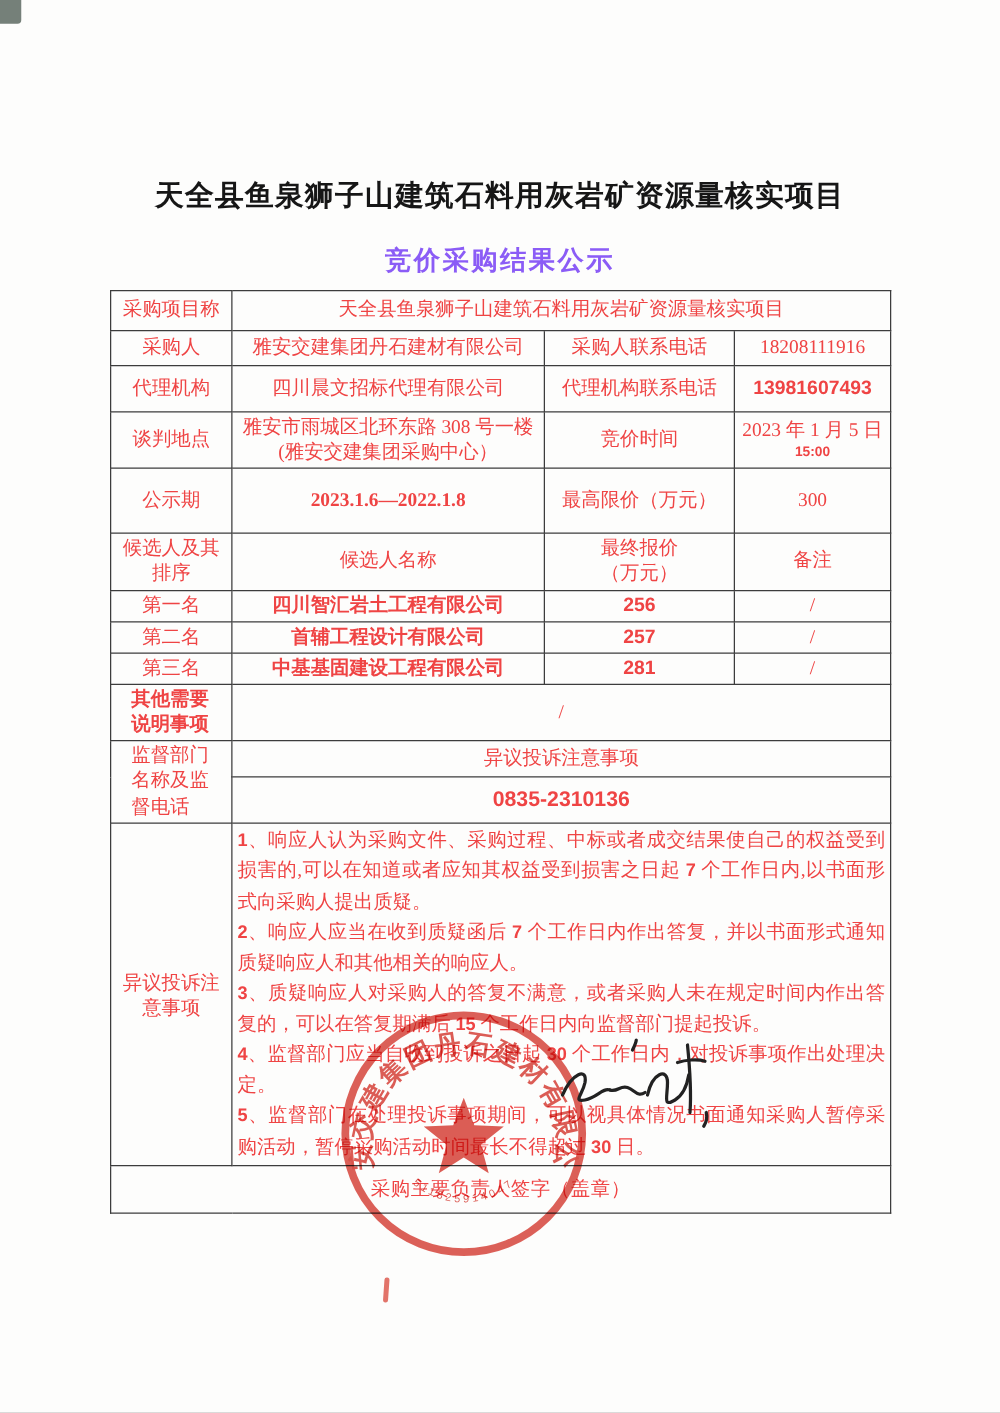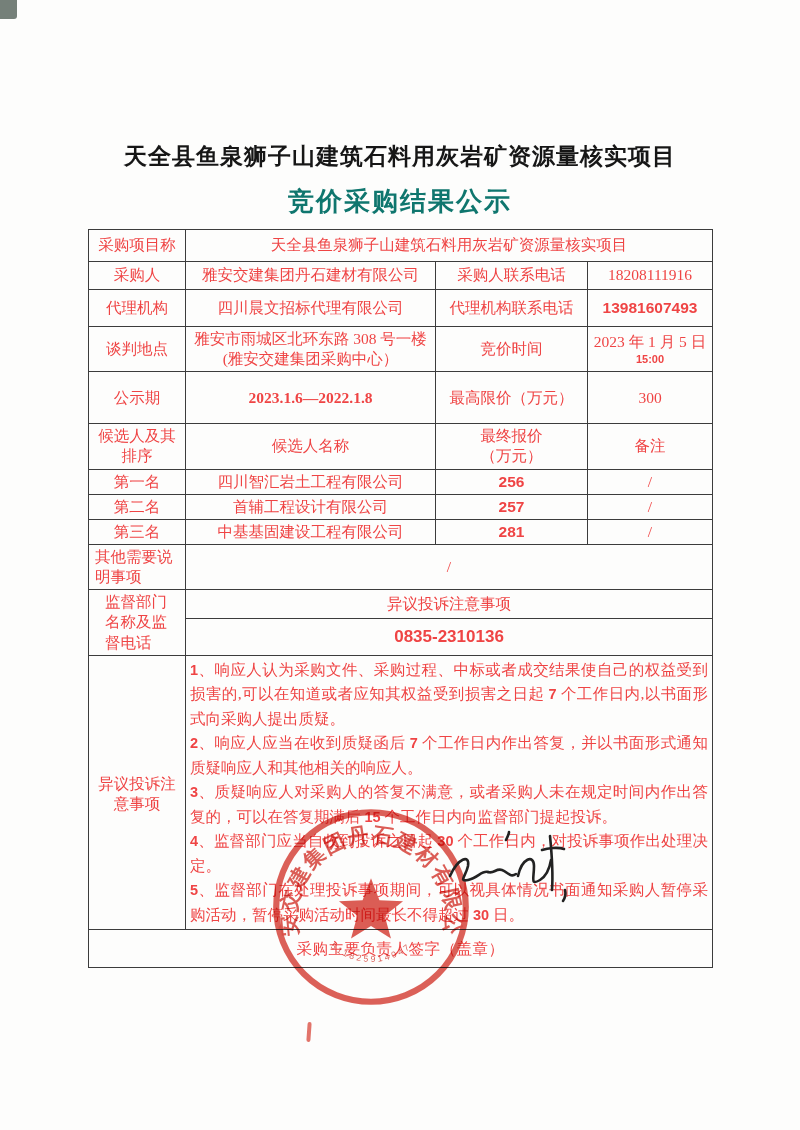--- a/index.html
+++ b/index.html
@@ -7,31 +7,31 @@
   .page {
     position:relative; width:800px; height:1130px; margin:0 auto;
     background:#fdfdfc; color:#1e1e1e; overflow:hidden;
   }
   .corner-mark {
     position:absolute; left:0; top:0; width:17px; height:19px;
     background:#5d6a62; opacity:.85; border-bottom-right-radius:3px;
   }
   .title-block { padding-top:141px; text-align:center; }
   .title-line1 { font-size:23px; font-weight:bold; letter-spacing:1px; color:#161616; }
-  .title-line2 { font-size:26px; font-weight:bold; letter-spacing:2px; margin-top:12px; color:#0f766e; }
+  .title-line2 { font-size:21px; font-weight:bold; letter-spacing:2px; margin-top:22px; color:#8b5cf6; }
 
   table.doc {
     margin:10px 0 0 88px; width:624px; border-collapse:collapse; table-layout:fixed;
   }
   table.doc td {
     border:1.5px solid #3c3c3c; text-align:center; vertical-align:middle;
     font-size:15.5px; line-height:1.3; padding:2px 4px; color:#ef4444;
   }
   col.c1{width:97px;} col.c2{width:250px;} col.c3{width:152px;} col.c4{width:125px;}
-  td.left { text-align:left; padding-left:13px; }
+  td.left { text-align:left; padding-left:13px;font-weight:bold; }
   td.top { vertical-align:top; padding-top:4px; }
   .num-bold { font-family:"Liberation Sans","DejaVu Sans",sans-serif; font-weight:bold; font-size:11px; }
   .pub-period { font-size:17px;font-family:Liberation Serif, serif; }
   .notice { text-align:justify; padding:6px 12px 4px 12px; }
   .notice p { font-size:15.5px; line-height:24.5px; text-align:justify; }
   .notice .num, .digitwrapped .num {
     font-family:"Liberation Sans","DejaVu Sans",sans-serif; font-weight:bold; font-size:14.5px;
   }
   .sign-row td { text-align:left; padding:8px 0 10px 8px; font-size:17.5px; }
   .sign-label { letter-spacing:.5px;text-align:center; }
@@ -129,21 +129,21 @@
       <td>/</td>
     </tr>
     <tr style="height:22px;">
       <td>第三名</td>
       <td class="left">中基基固建设工程有限公司</td>
       <td class="num-bold">281</td>
       <td>/</td>
     </tr>
 
     <tr style="height:41px;">
-      <td class="left" style="text-align:left; padding-left:6px;">其他需要说明事项</td>
+      <td class="left" style="text-align:left; padding-left:16px;">其他需要说明事项</td>
       <td colspan="3">/</td>
     </tr>
 
     <tr style="height:27px;">
       <td rowspan="2" style="text-align:left; padding-left:16px;">监督部门名称及监督电话</td>
       <td colspan="3">异议投诉注意事项</td>
     </tr>
     <tr style="height:34px;padding-left:30px;">
       <td colspan="3" class="num-bold" style="font-size:17px;">0835-2310136</td>
     </tr>

